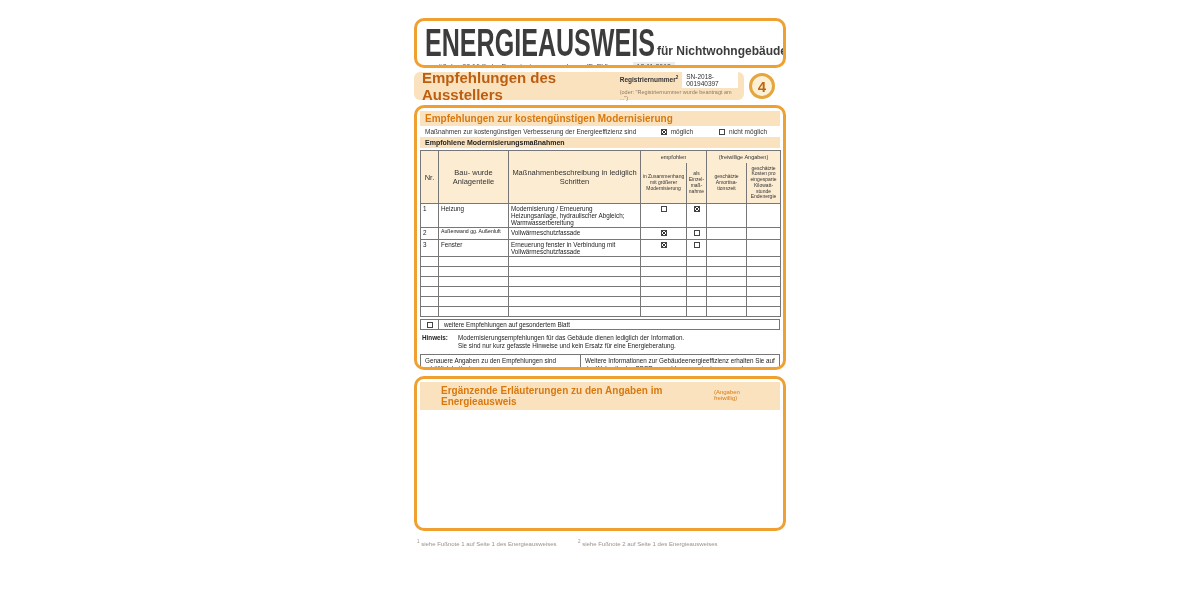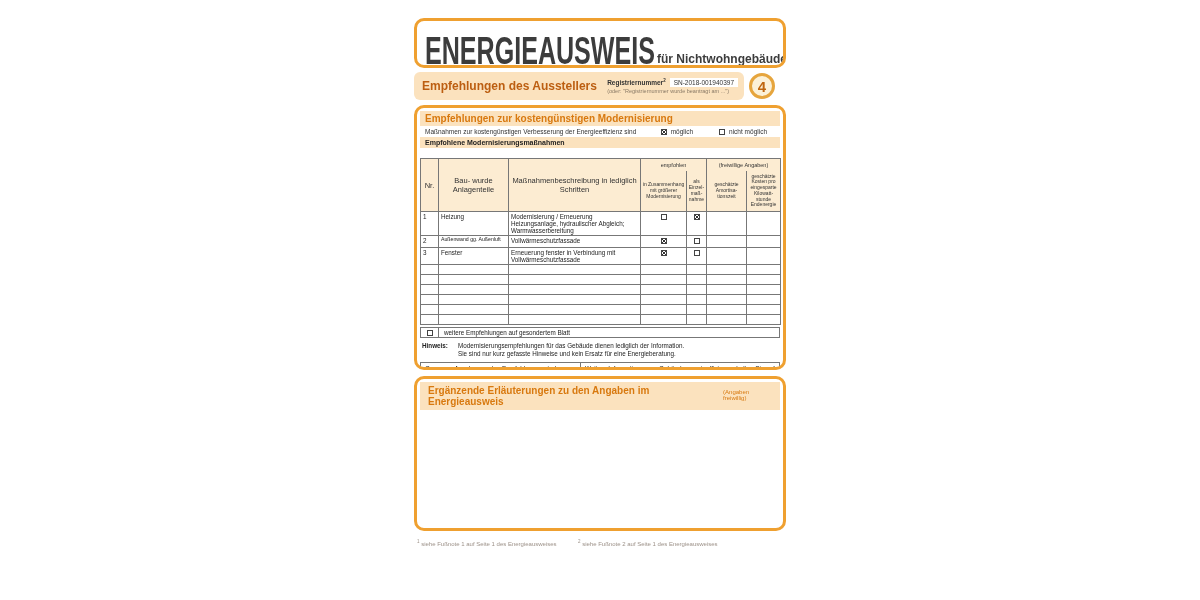--- a/index.html
+++ b/index.html
@@ -2,51 +2,51 @@
 <html><head>
 <meta charset="utf-8">
 <style>
   * { box-sizing: border-box; margin: 0; padding: 0; }
   html,body { width:1200px; height:600px; background:#ffffff; font-family:"Liberation Sans", sans-serif; color:#222; }
   .doc { width:372px; margin:0 auto; padding-top:18px; }
 
   .obox { border:3px solid #EFA030; border-radius:10px; background:#fff; }
 
   
-  .title-box { height:50px; padding:13px 8px 0 8px; overflow:hidden; }
+  .title-box { height:50px; padding:5px 8px 0 8px; overflow:hidden; }
   .title-row { display:flex; align-items:flex-end; white-space:nowrap; }
   .title-scale-wrap { width:226px; overflow:visible; }
   .main-title { display:inline-block; font-size:38px; line-height:34px; font-weight:bold; color:#3C3C3C; transform:scaleX(0.66); transform-origin:0 100%; }
   .title-suffix { font-size:12px; font-weight:bold; color:#3C3C3C; margin-left:6px; margin-bottom:2px; }
   .subtitle-row { display:flex; align-items:center; font-size:7px; color:#4a4a4a; margin-top:2px; gap:3px; white-space:nowrap; }
   .subtitle-row sup { font-size:5px; }
   .date-box { background:#ECECEC; padding:0 4px; line-height:9px; }
 
   
   .issuer-row { display:flex; align-items:center; margin-top:4px; gap:5px; }
   .issuer-strip { flex:0 0 330px; height:28px; background:#FBE2BE; border-radius:6px; display:flex; align-items:center; justify-content:space-between; padding:0 6px 0 8px; }
-  .issuer-title { font-size:12px; font-weight:bold; color:#BC5E11; }
+  .issuer-title { font-size:15px; font-weight:bold; color:#BC5E11; }
   .reg-block { text-align:left; }
   .reg-line1 { display:flex; align-items:center; font-size:6.5px; font-weight:bold; color:#333; gap:4px; }
   .reg-line1 sup { font-size:4.5px; }
   .reg-value { background:#fff; font-weight:normal; padding:1px 4px; }
   .reg-note { font-size:5.5px; color:#8a7a66; margin-top:1px; }
   .page-circle { width:26px; height:26px; border:3px solid #E6A53D; border-radius:50%; background:#FCF1D7; display:flex; align-items:center; justify-content:center; font-size:15px; font-weight:bold; color:#C0660E; flex:0 0 auto; }
 
   
   .main-box { margin-top:5px; height:265px; padding:3px; overflow:hidden; }
   .band { background:#FBE2BE; padding:2px 5px; font-weight:bold; }
   .band-orange { color:#D8790F; font-size:10px; }
   .possibility { display:flex; align-items:center; font-size:6.5px; color:#333; padding:2px 5px 1px 5px; }
   .possibility .spacer { flex:1; }
   .opt-label { margin:0 26px 0 4px; }
   .opt-label:last-child { margin-right:8px; }
   .band-dark { font-size:7px; color:#222; margin-top:1px; }
 
-  table.rec { width:100%; border-collapse:collapse; table-layout:fixed; margin-top:10px; }
+  table.rec { width:100%; border-collapse:collapse; table-layout:fixed; margin-top:2px; }
   table.rec th, table.rec td { border:1px solid #777; }
   table.rec th { background:#FCECD2; font-weight:normal; color:#333; text-align:center; vertical-align:middle; padding:1px; }
   .th-main { font-size:7.5px; }
   .th-group { font-size:5.5px; height:12px; border-bottom:none !important; vertical-align:top; padding-top:2px; }
   .th-sub { font-size:5px; border-top:none !important; height:41px; line-height:1.15; }
   table.rec td { background:#fff; font-size:6.3px; padding:1px 2px; vertical-align:top; line-height:1.12; }
   td.c-nr { }
   td.c-comp { }
   td.c-comp.small { font-size:5.2px; }
   td.c-check { text-align:center; vertical-align:middle; }
@@ -66,21 +66,21 @@
 
   .hinweis { display:flex; font-size:6.3px; margin-top:4px; padding:0 2px; line-height:1.25; }
   .hinweis-label { font-weight:bold; width:36px; flex:0 0 36px; }
 
   .details-row { display:flex; border:1px solid #777; margin-top:4px; font-size:6.3px; line-height:1.25; }
   .details-left { width:160px; flex:0 0 160px; border-right:1px solid #777; padding:2px 4px; }
   .details-right { flex:1; padding:2px 4px; }
 
   
   .suppl-box { margin-top:6px; height:155px; padding:3px; }
-  .suppl-band { background:#FBE2BE; padding:3px 8px; display:flex; align-items:baseline; }
+  .suppl-band { background:#FBE2BE; padding:3px 21px; display:flex; align-items:baseline; }
   .suppl-title { font-size:10px; font-weight:bold; color:#D8790F; }
   .suppl-note { font-size:6px; color:#D8790F; margin-left:8px; }
 
   
   .footnotes { display:flex; margin-top:8px; font-size:6px; color:#9C9188; padding-left:3px; }
   .fn { }
   .fn sup { font-size:4.5px; }
   .fn-1 { width:161px; flex:0 0 161px; }
 </style>
 </head>

